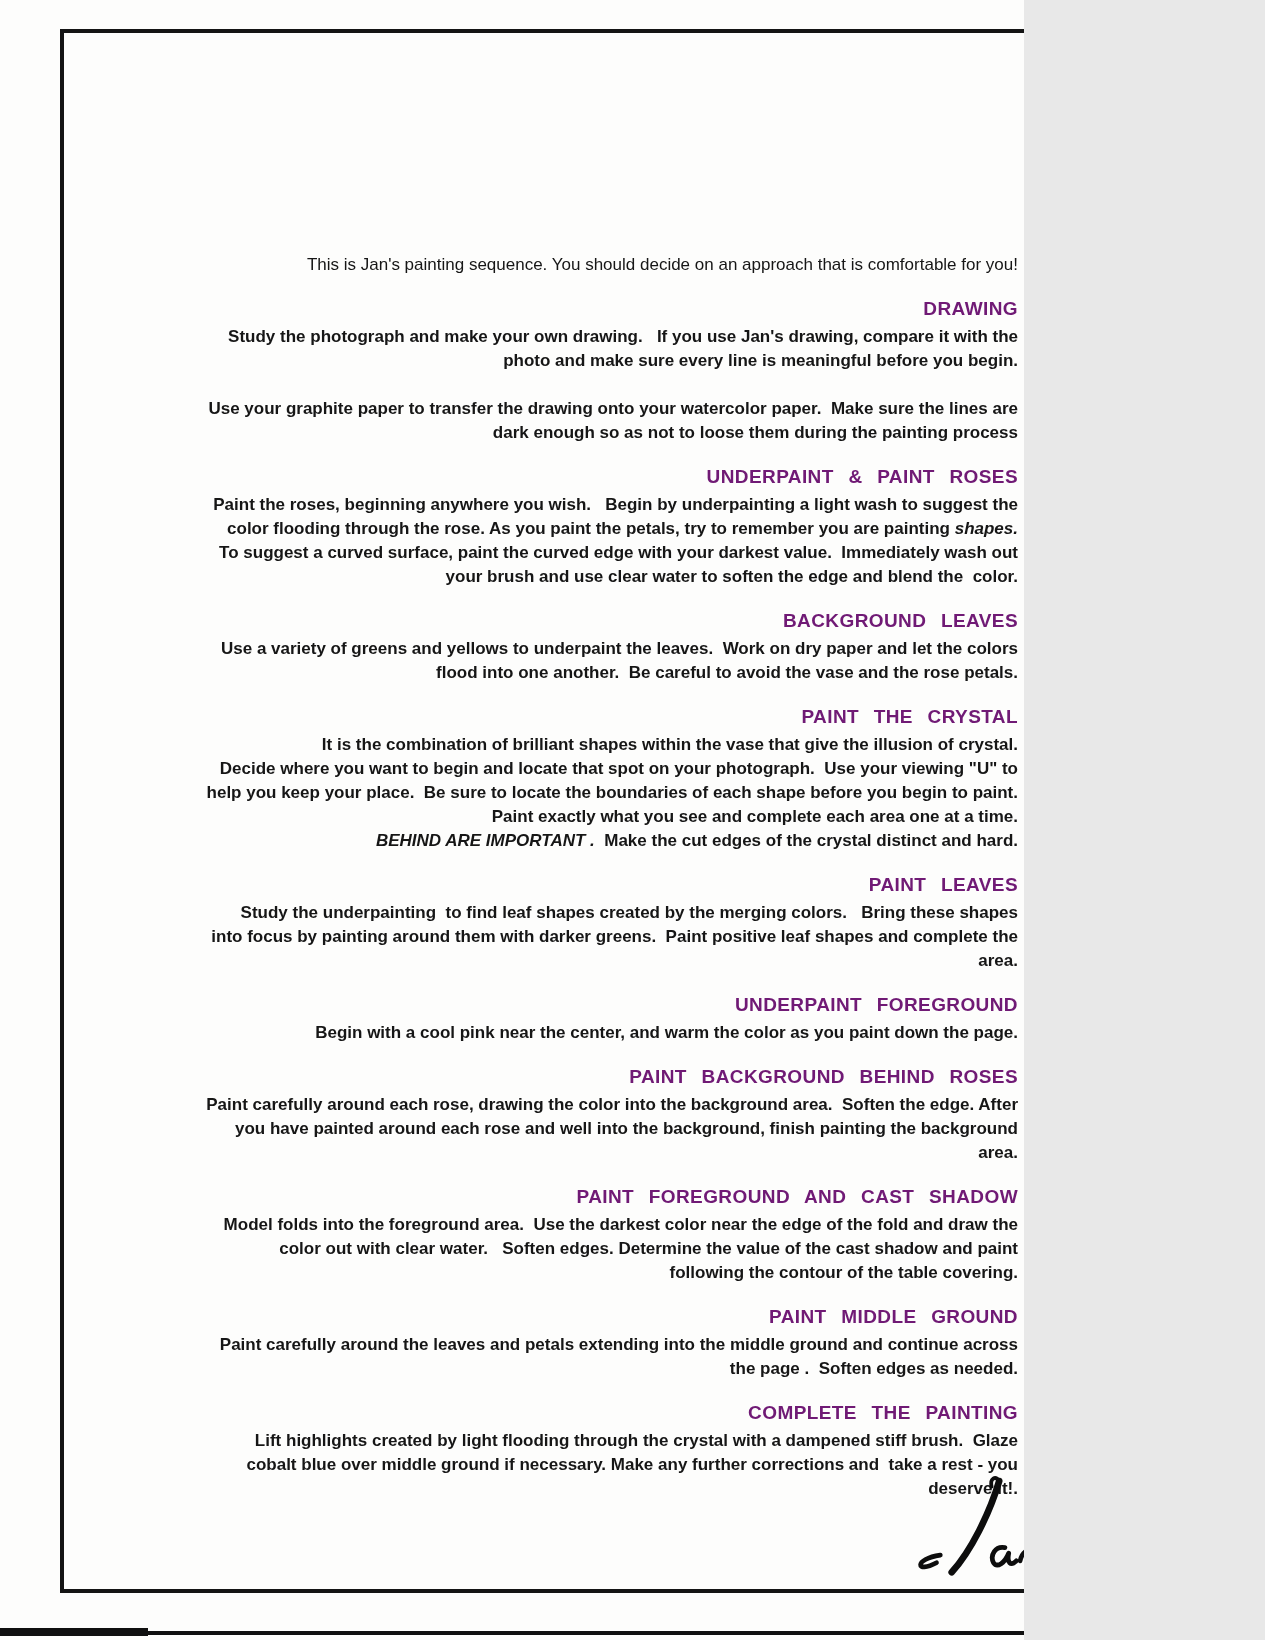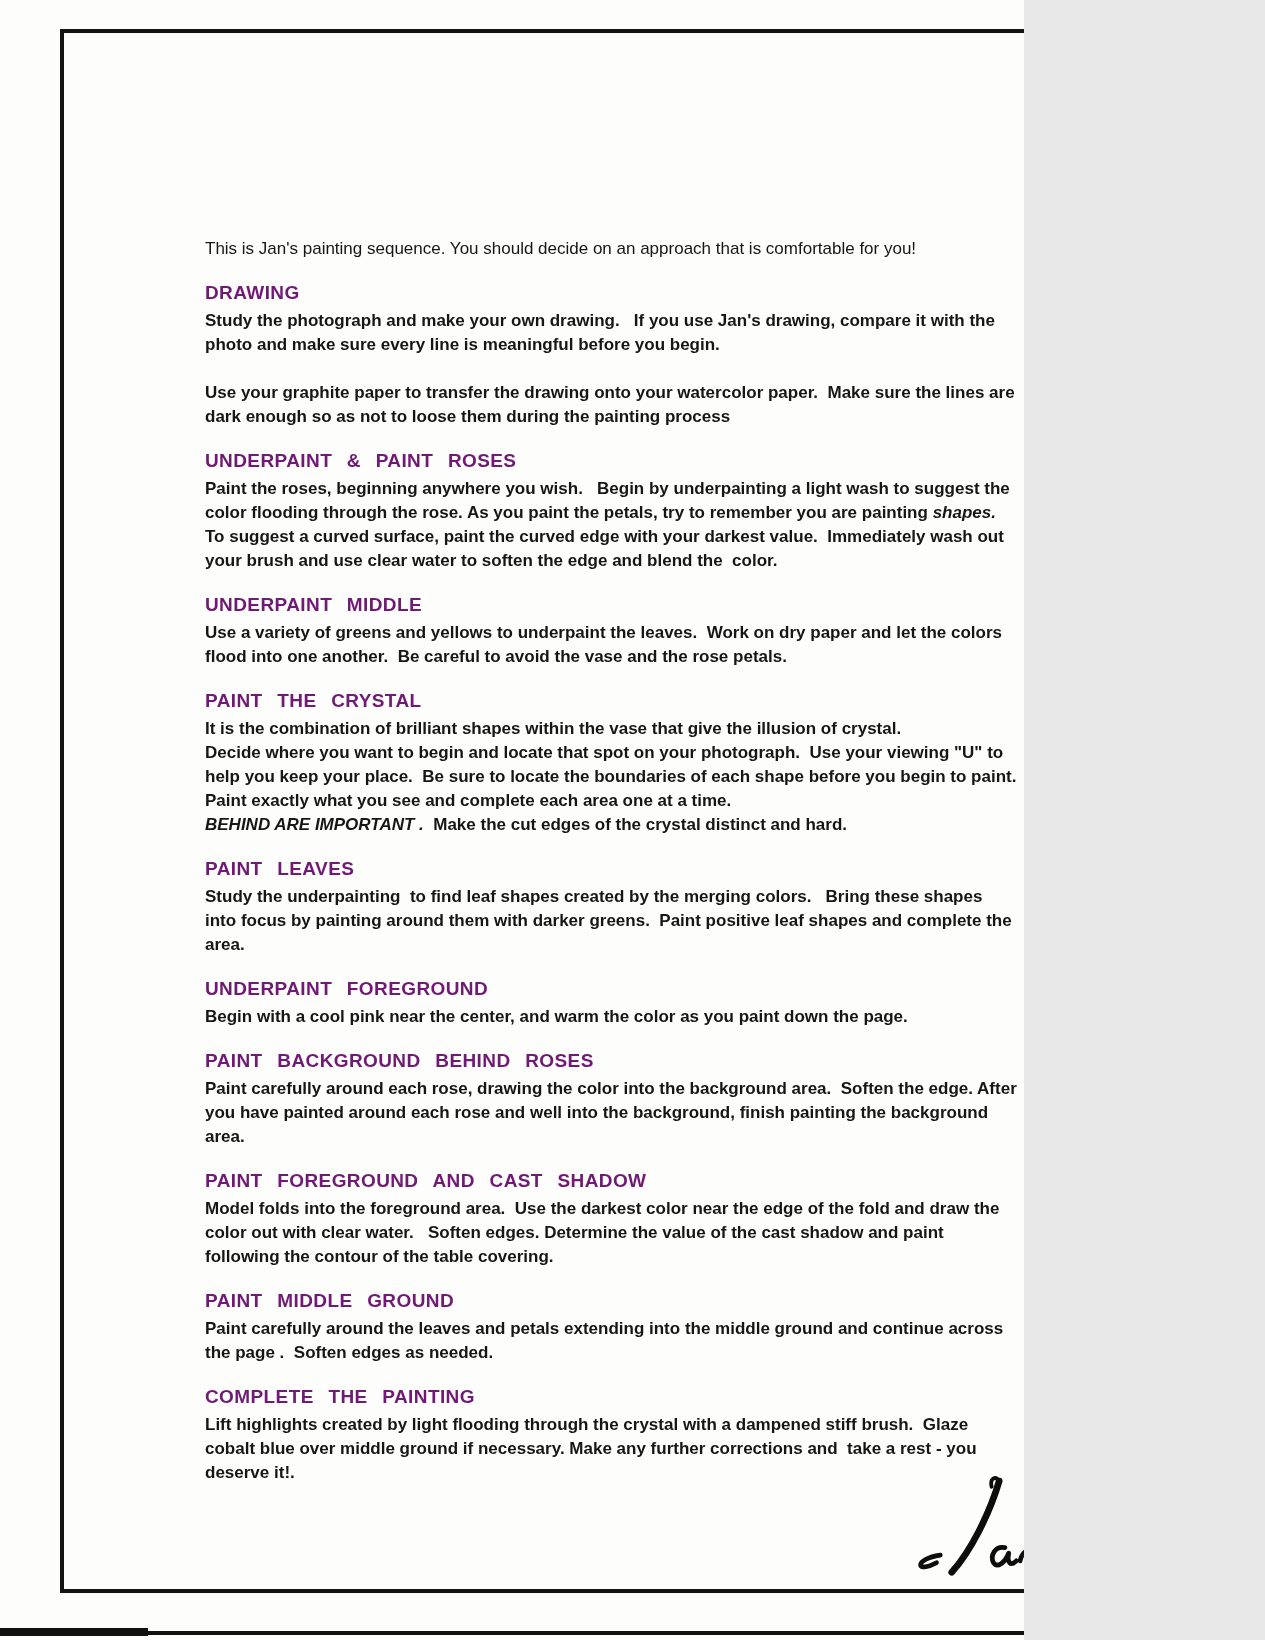--- a/index.html
+++ b/index.html
@@ -16,21 +16,21 @@
   
   .scan-bar{position:absolute;left:0;top:1631px;width:1265px;height:4px;background:#101010;}
   .scan-bar-left{position:absolute;left:0;top:1628px;width:148px;height:8px;background:#101010;}
   .speck{position:absolute;left:1176px;top:649px;width:4px;height:4px;border-radius:50%;background:#8a8a8a;}
   
   .logo{position:absolute;left:1062px;top:22px;width:150px;text-align:center;line-height:1;}
   .logo svg{display:block;margin:0 auto;}
   .logo .l1,.logo .l2{font-weight:bold;font-size:14.5px;letter-spacing:1.6px;color:#1b1b1b;margin-top:3px;}
   .logo .l3{font-weight:bold;font-size:6.5px;letter-spacing:2.6px;color:#2a2a2a;margin-top:3px;}
   
-  .content{position:absolute;left:205px;top:220px;width:813px;}
+  .content{position:absolute;left:205px;top:236px;width:813px;text-align:right;}
   .intro{font-size:17px;line-height:24px;white-space:pre-wrap;}
   h2{font-size:19px;font-weight:bold;letter-spacing:0.4px;word-spacing:9px;
      margin:21px 0 5px 0;color:#701a75;}
   .para{font-size:17px;line-height:24px;margin:0;white-space:pre-wrap;font-weight:bold;}
   .para + .para.gap{margin-top:24px;}
   .it{font-style:italic;}
   
   .signature{position:absolute;left:908px;top:1462px;width:285px;height:135px;}
   .copyright{position:absolute;right:2px;top:2px;font-size:17px;font-weight:bold;color:#111;}
   .sr{position:absolute;width:1px;height:1px;overflow:hidden;opacity:0;}
@@ -74,21 +74,21 @@
       <p class="para">Study the photograph and make your own drawing.   If you use Jan's drawing, compare it with the photo and make sure every line is meaningful before you begin.</p>
       <p class="para gap">Use your graphite paper to transfer the drawing onto your watercolor paper.  Make sure the lines are dark enough so as not to loose them during the painting process</p>
     </section>
 
     <section>
       <h2>UNDERPAINT &amp; PAINT ROSES</h2>
       <p class="para"><span>Paint the roses, beginning anywhere you wish.   Begin by underpainting a light wash to suggest the color flooding through the rose. As you paint the petals, try to remember you are painting </span><span class="it">shapes.</span><span> To suggest a curved surface, paint the curved edge with your darkest value.  Immediately wash out your brush and use clear water to soften the edge and blend the  color.</span></p>
     </section>
 
     <section>
-      <h2>UNDERPAINT MIDDLE</h2>
+      <h2>BACKGROUND LEAVES</h2>
       <p class="para">Use a variety of greens and yellows to underpaint the leaves.  Work on dry paper and let the colors flood into one another.  Be careful to avoid the vase and the rose petals.</p>
     </section>
 
     <section>
       <h2>PAINT THE CRYSTAL</h2>
       <p class="para">It is the combination of brilliant shapes within the vase that give the illusion of crystal.</p>
       <p class="para">Decide where you want to begin and locate that spot on your photograph.  Use your viewing "U" to help you keep your place.  Be sure to locate the boundaries of each shape before you begin to paint.  Paint exactly what you see and complete each area one at a time.</p>
       <p class="para"><span class="it">BEHIND ARE IMPORTANT .</span><span>  Make the cut edges of the crystal distinct and hard.</span></p>
     </section>
 

